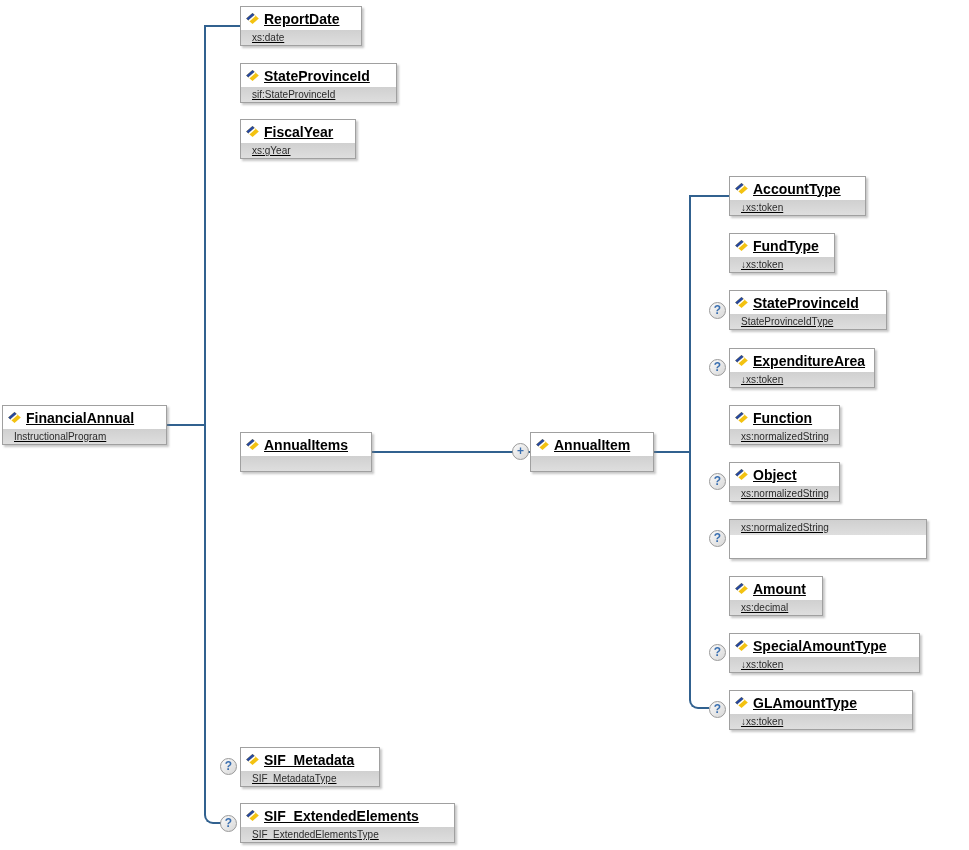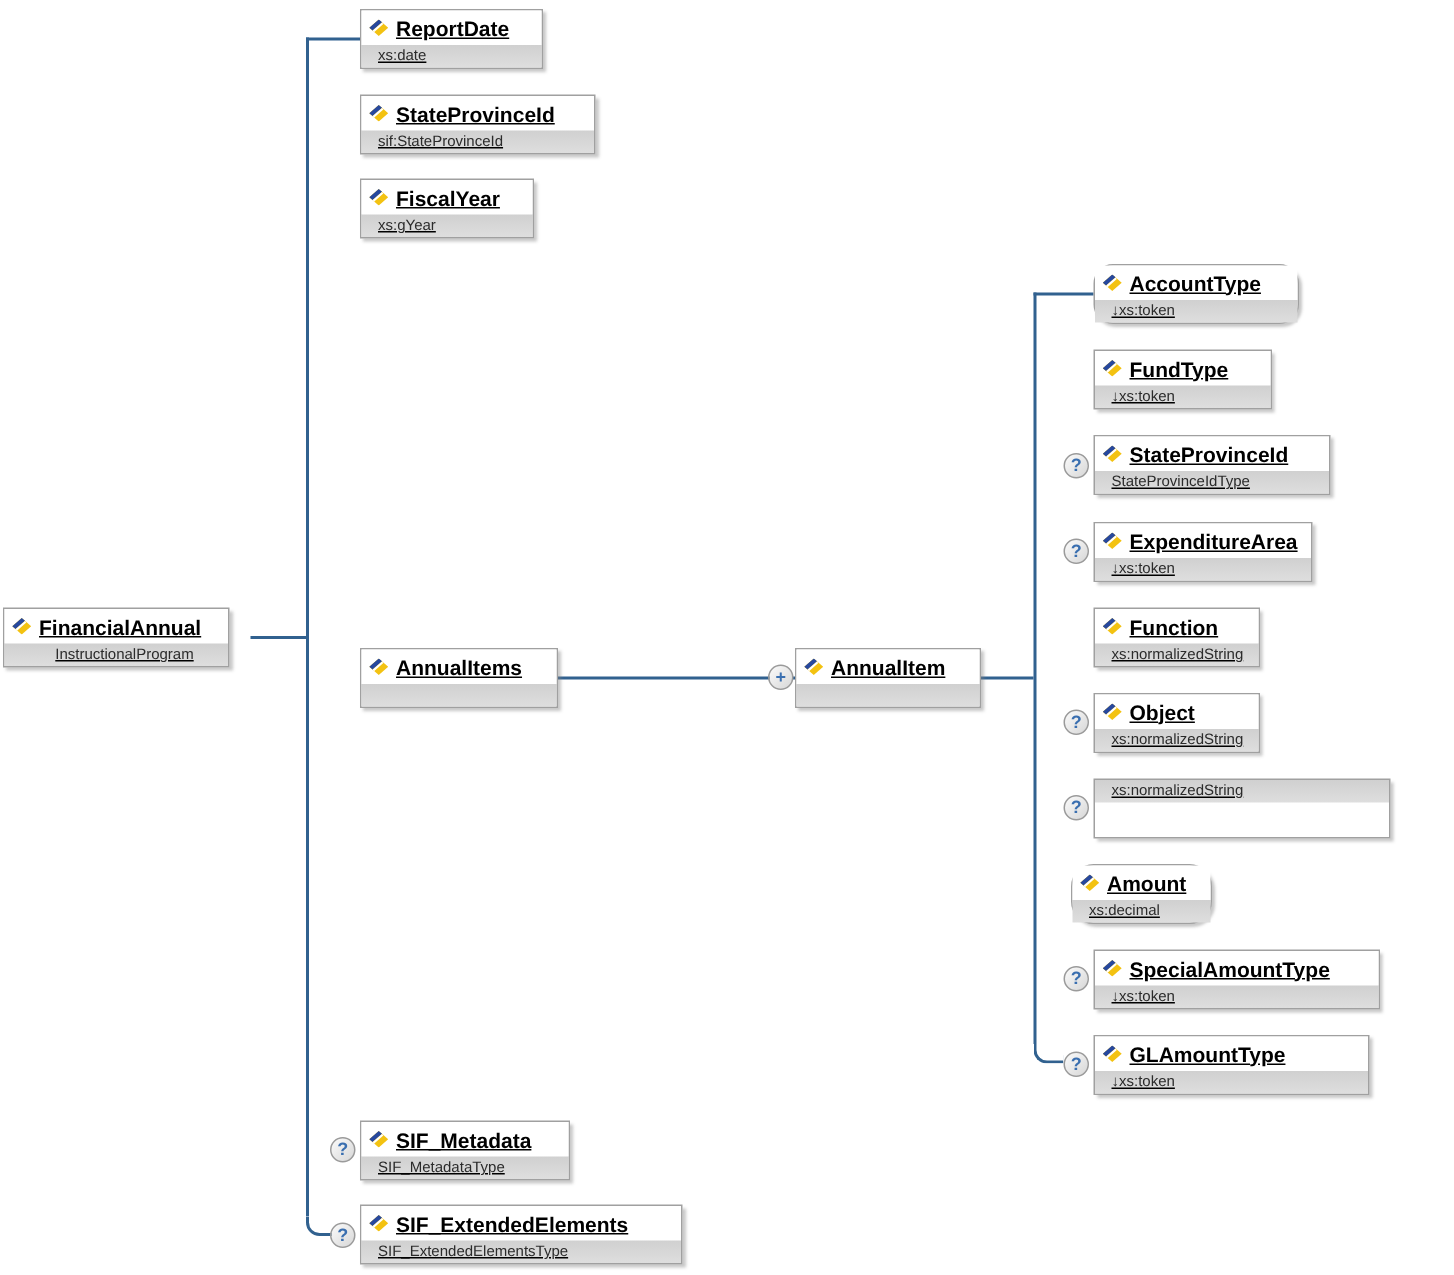--- a/index.html
+++ b/index.html
@@ -61,21 +61,21 @@
   <div class="hline" style="left:204px;top:25px;width:36px;"></div>
   <div class="vline" style="left:204px;top:25px;height:786px;"></div>
   <div class="corner-bl" style="left:204px;top:811px;width:18px;height:13px;"></div>
   <div class="hline" style="left:167px;top:424px;width:37px;"></div>
   <div class="hline" style="left:372px;top:451px;width:158px;"></div>
   <div class="hline" style="left:654px;top:451px;width:35px;"></div>
   <div class="hline" style="left:689px;top:195px;width:40px;"></div>
   <div class="vline" style="left:689px;top:195px;height:501px;"></div>
   <div class="corner-bl" style="left:689px;top:696px;width:20px;height:13px;"></div>
 
-  <div class="node" style="left:2px;top:405px;width:151px;text-align:center;">
+  <div class="node" style="left:2px;top:405px;width:165px;">
     <div class="node-title">
       <span class="el-icon">
           <svg width="13" height="11">
             <use href="#el-glyph"></use>
           </svg>
         </span>
       <span class="el-name">FinancialAnnual</span>
     </div>
     <div class="node-type">InstructionalProgram</div>
   </div>
@@ -134,33 +134,33 @@
       <span class="el-icon">
           <svg width="13" height="11">
             <use href="#el-glyph"></use>
           </svg>
         </span>
       <span class="el-name">AnnualItem</span>
     </div>
     <div class="node-type"></div>
   </div>
 
-  <div class="node" style="left:729px;top:176px;width:137px;border-radius:13px;">
+  <div class="node" style="left:729px;top:176px;width:137px;">
     <div class="node-title">
       <span class="el-icon">
           <svg width="13" height="11">
             <use href="#el-glyph"></use>
           </svg>
         </span>
       <span class="el-name">AccountType</span>
     </div>
     <div class="node-type">↓xs:token</div>
   </div>
 
-  <div class="node" style="left:729px;top:233px;width:119px;">
+  <div class="node" style="left:729px;top:233px;width:106px;">
     <div class="node-title">
       <span class="el-icon">
           <svg width="13" height="11">
             <use href="#el-glyph"></use>
           </svg>
         </span>
       <span class="el-name">FundType</span>
     </div>
     <div class="node-type">↓xs:token</div>
   </div>
@@ -214,21 +214,21 @@
       <span class="el-name">Object</span>
     </div>
     <div class="node-type">xs:normalizedString</div>
   </div>
 
   <div class="badge" style="left:709px;top:530px;">?</div>
   <div class="node" style="left:729px;top:519px;width:198px;">
     <div class="node-type">xs:normalizedString</div>
   </div>
 
-  <div class="node" style="left:714px;top:576px;width:94px;border-radius:15px;">
+  <div class="node" style="left:729px;top:576px;width:94px;">
     <div class="node-title">
       <span class="el-icon">
           <svg width="13" height="11">
             <use href="#el-glyph"></use>
           </svg>
         </span>
       <span class="el-name">Amount</span>
     </div>
     <div class="node-type">xs:decimal</div>
   </div>

